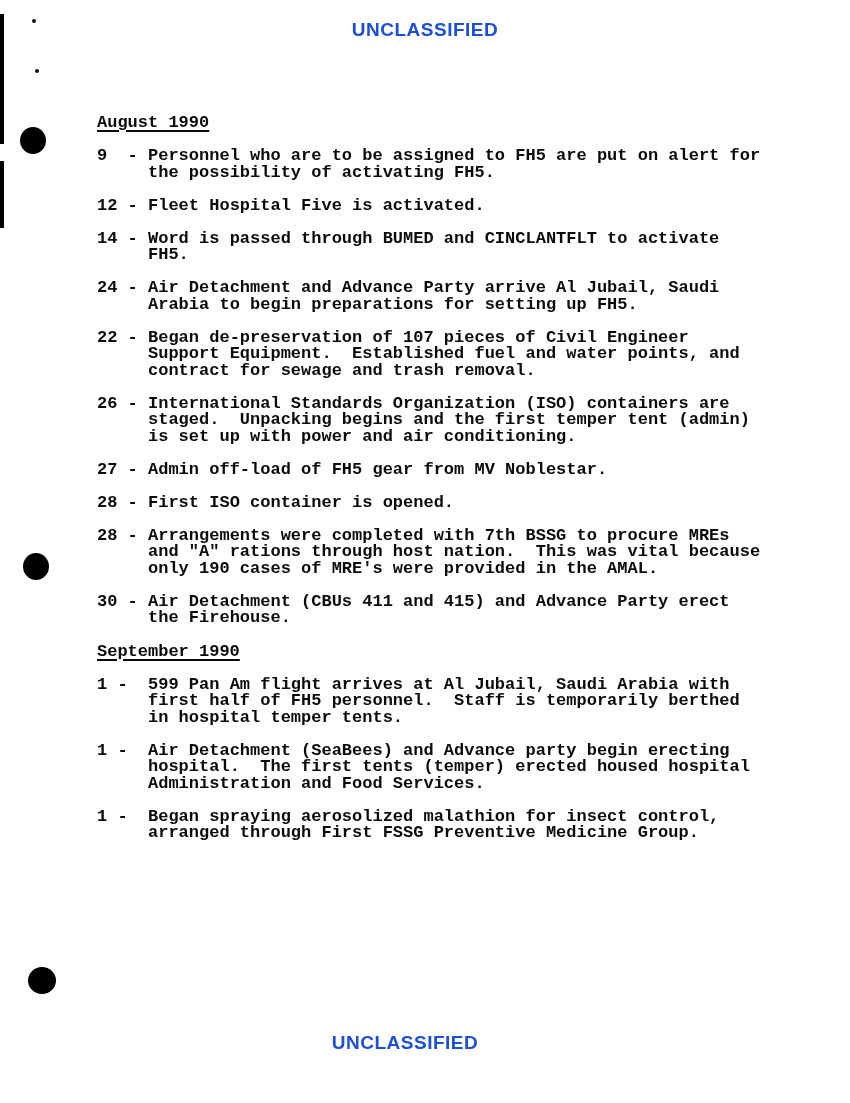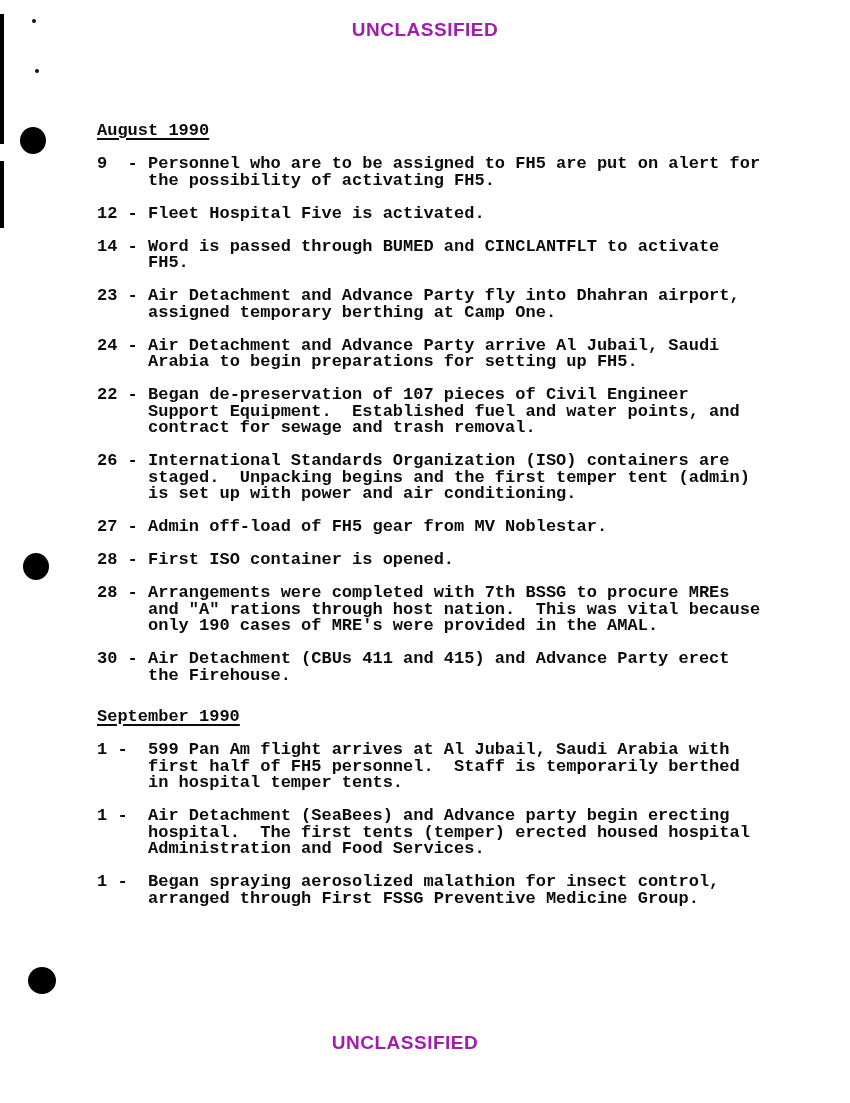--- a/index.html
+++ b/index.html
@@ -21,21 +21,21 @@
   
   .banner {
     position: absolute;
     left: 0;
     right: 0;
     text-align: center;
     font-family: "Liberation Sans", "DejaVu Sans", sans-serif;
     font-weight: bold;
     font-size: 19px;
     letter-spacing: 0.5px;
-    color: #a21caf;
+    color: #1d4ed8;
   }
   .banner.top { top: 19px; }
   .banner.bottom { top: 1032px; transform: translateX(-20px); }
 
   
   .edge-line {
     position: absolute;
     left: 0;
     width: 4px;
     background: #000;
@@ -67,21 +67,21 @@
     font-size: 17px;
     line-height: 16.5px;
   }
   .title-row {
     display: flex;
     justify-content: space-between;
     width: 630px;
     white-space: pre;
   }
   .section-heading {
-    margin-top: 25px;
+    margin-top: 17px;
     margin-bottom: 16.5px;
     text-decoration: underline;
     text-decoration-thickness: 2px;
     text-underline-offset: 3px;
     white-space: pre;
   }
   .entry {
     display: flex;
     margin-bottom: 16.5px;
   }
@@ -114,25 +114,20 @@
 the possibility of activating FH5.</span>
     </div>
     <div class="entry">
       <span class="prefix">12 - </span>
       <span class="text">Fleet Hospital Five is activated.</span>
     </div>
     <div class="entry">
       <span class="prefix">14 - </span>
       <span class="text">Word is passed through BUMED and CINCLANTFLT to activate
 FH5.</span>
-    </div>
-    <div class="entry">
-      <span class="prefix">23 - </span>
-      <span class="text">Air Detachment and Advance Party fly into Dhahran airport,
-assigned temporary berthing at Camp One.</span>
     </div>
     <div class="entry">
       <span class="prefix">24 - </span>
       <span class="text">Air Detachment and Advance Party arrive Al Jubail, Saudi
 Arabia to begin preparations for setting up FH5.</span>
     </div>
     <div class="entry">
       <span class="prefix">22 - </span>
       <span class="text">Began de-preservation of 107 pieces of Civil Engineer
 Support Equipment.  Established fuel and water points, and

